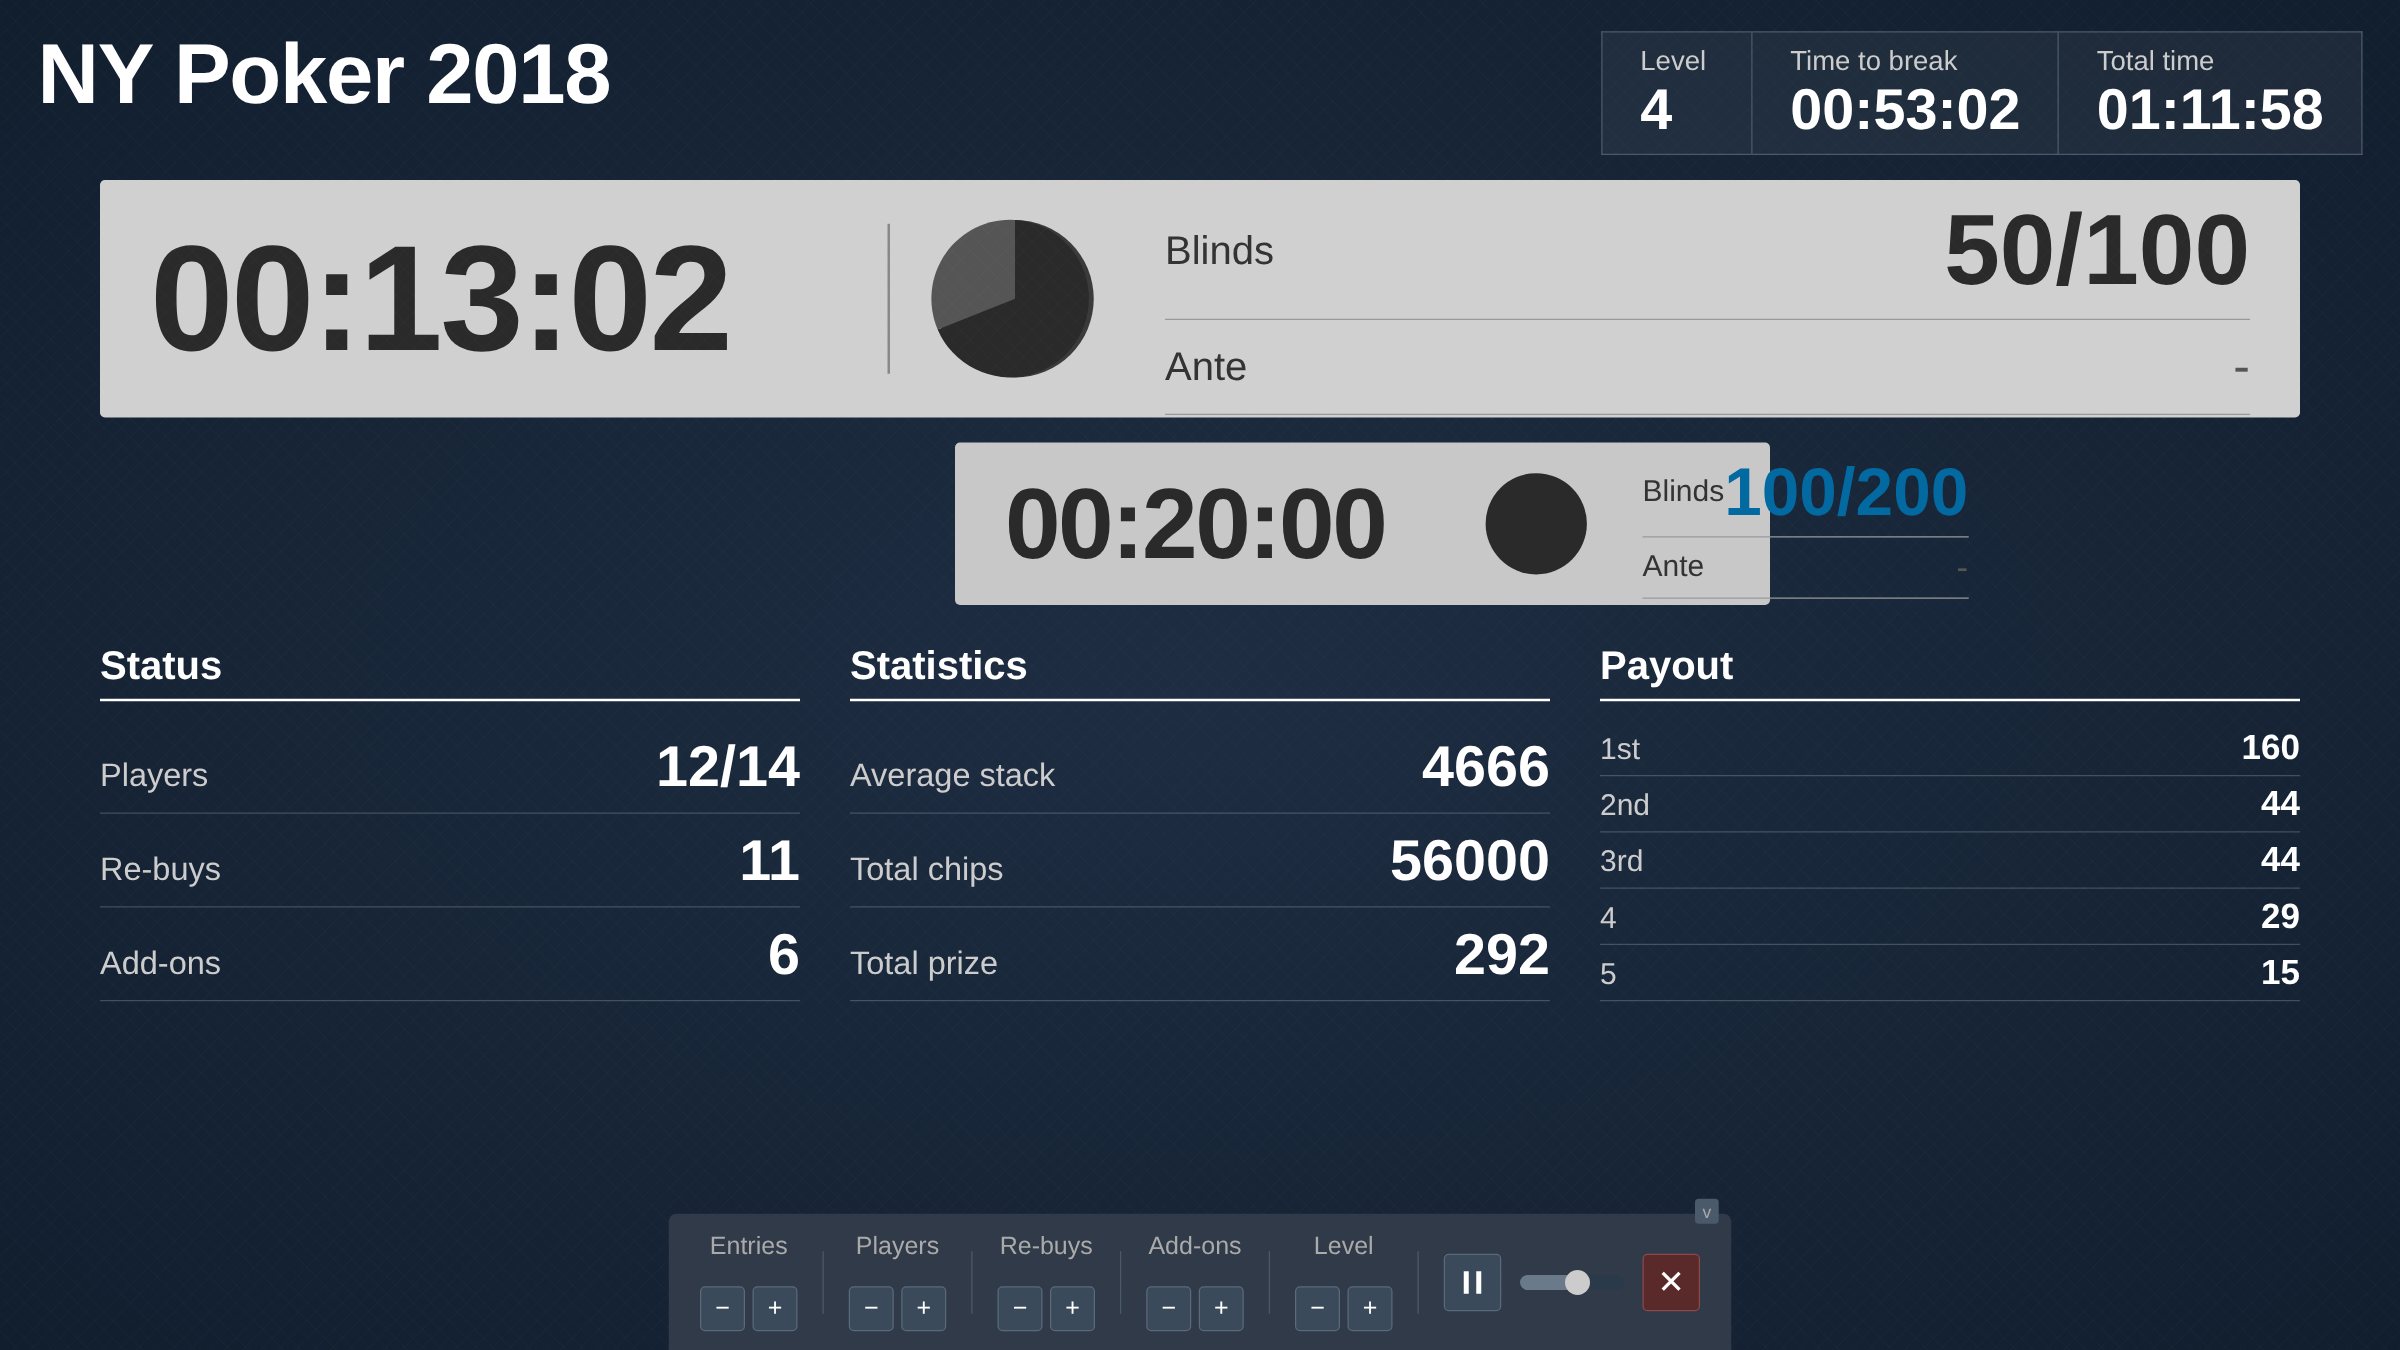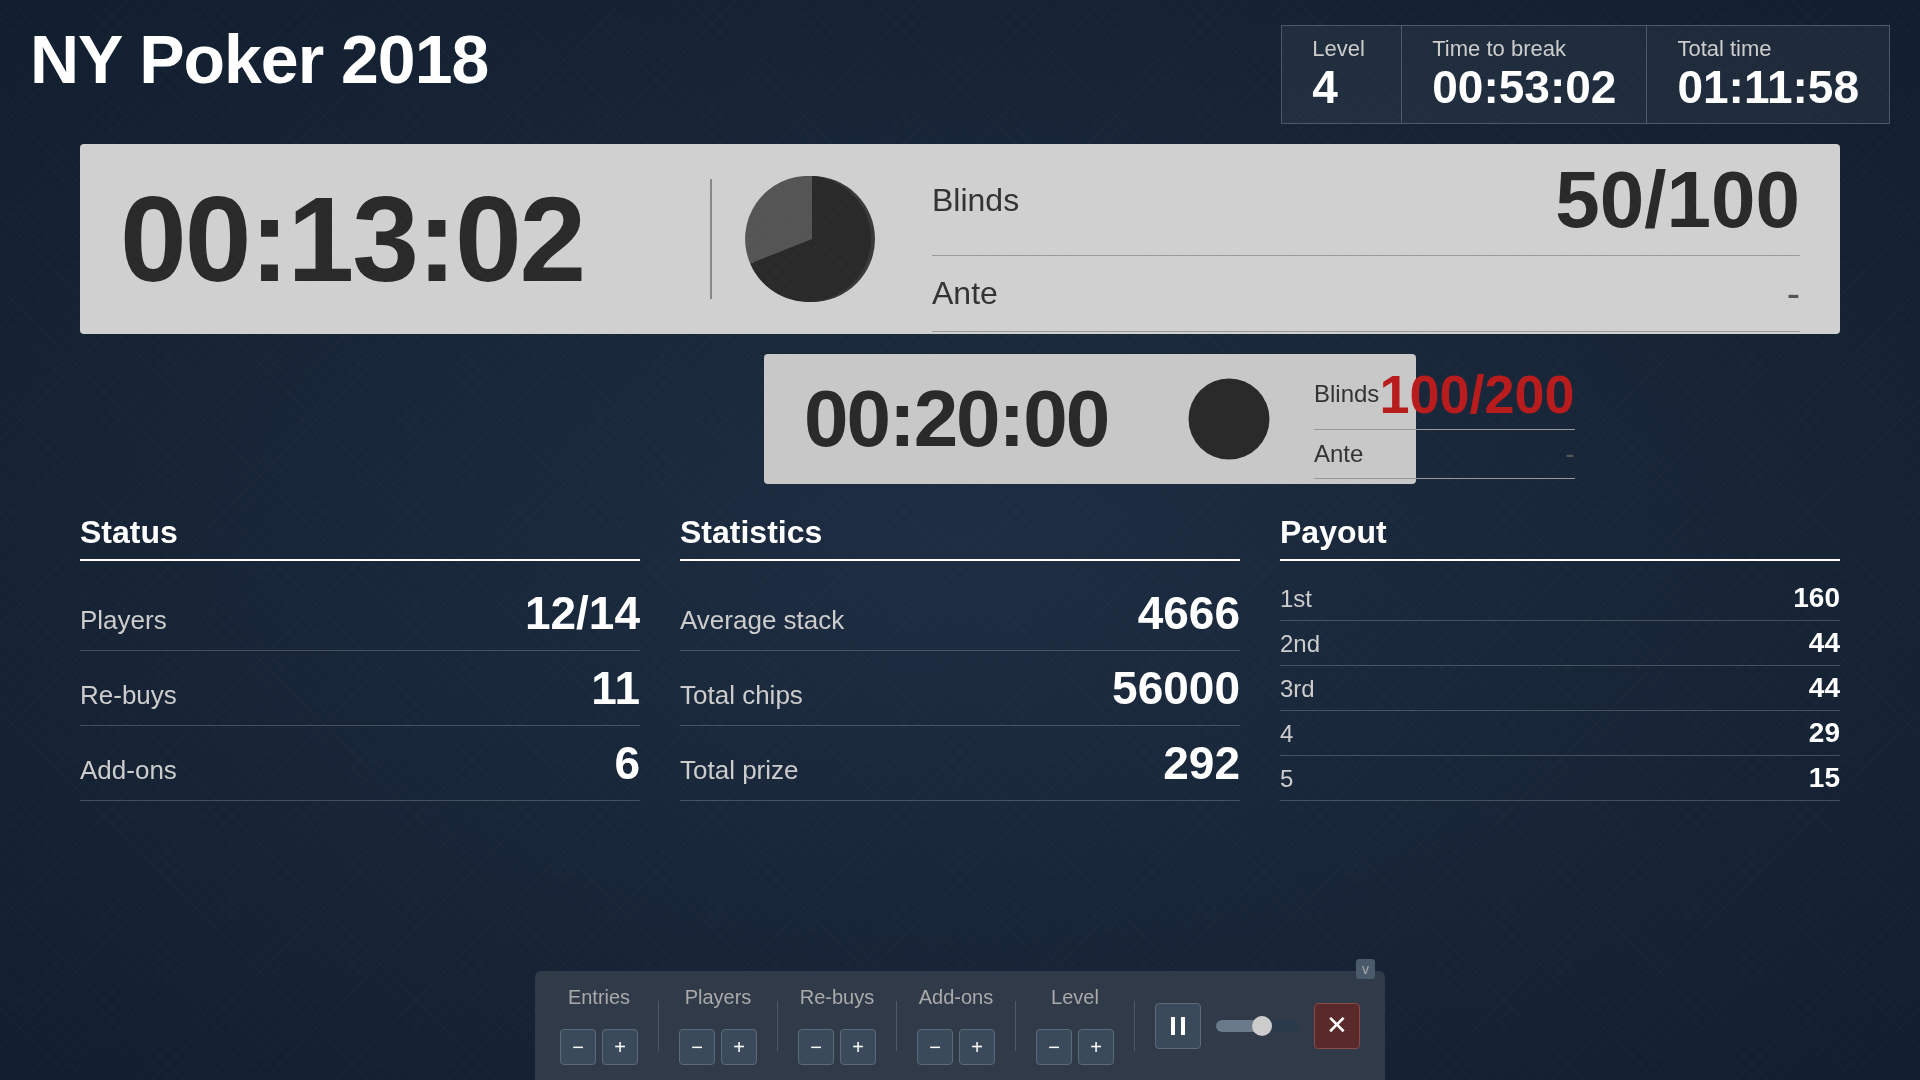--- a/index.html
+++ b/index.html
@@ -193,21 +193,21 @@
     }
 
     .blinds-label-secondary {
       font-size: 24px;
       color: #333;
     }
 
     .blinds-value-secondary {
       font-size: 54px;
       font-weight: 700;
-      color: #b91c1c;
+      color: #0369a1;
       line-height: 1;
     }
 
     .blinds-value-dash-secondary {
       font-size: 28px;
       color: #555;
     }
 
     
     .stats-section {

